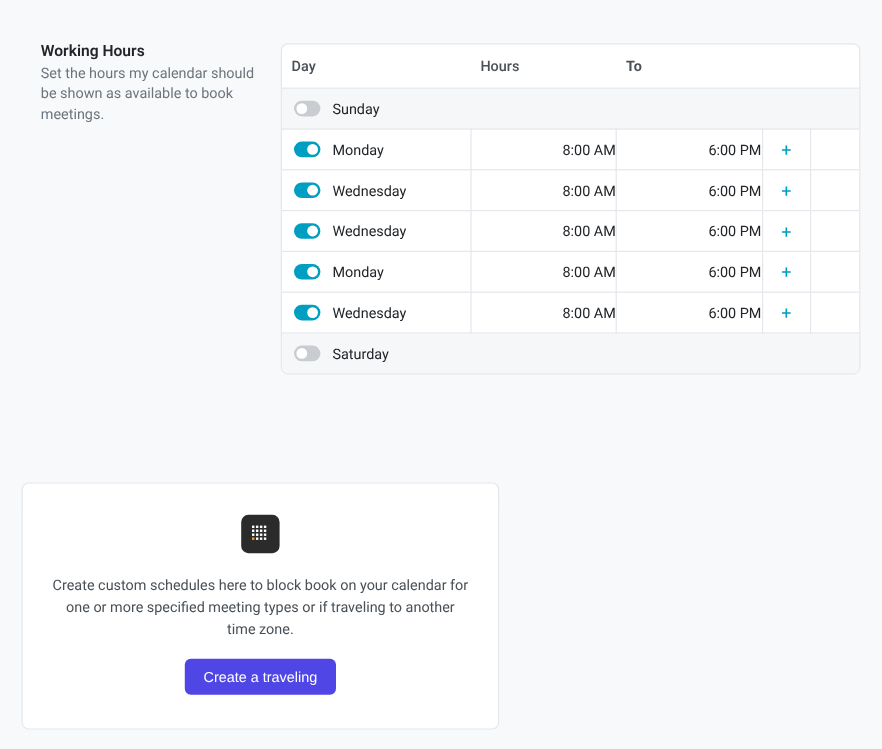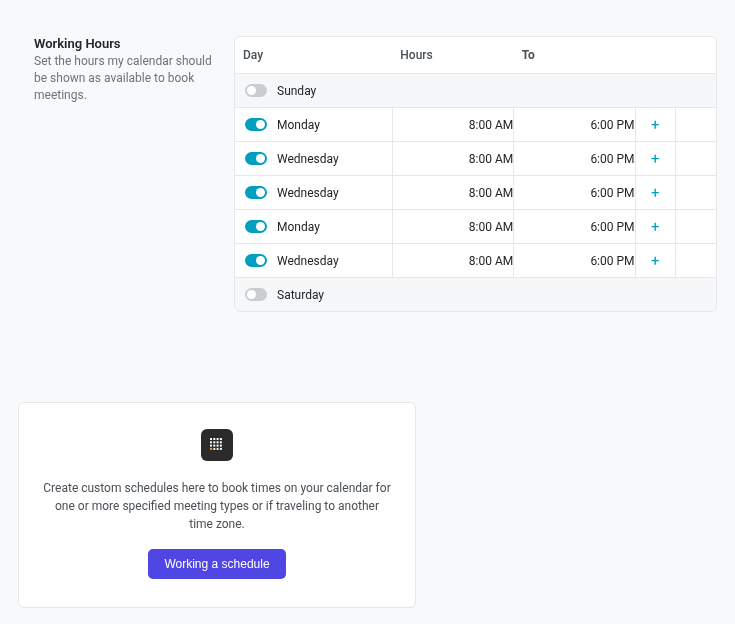--- a/index.html
+++ b/index.html
@@ -300,17 +300,17 @@
               <rect x="5.3" y="8.6" width="2" height="2"></rect>
               <rect x="8.6" y="8.6" width="2" height="2"></rect>
               <rect x="11.9" y="8.6" width="2" height="2"></rect>
             <rect x="2" y="11.9" width="2" height="2" fill="#f5a623"></rect>
               <rect x="5.3" y="11.9" width="2" height="2"></rect>
               <rect x="8.6" y="11.9" width="2" height="2"></rect>
               <rect x="11.9" y="11.9" width="2" height="2"></rect>
           </g>
         </svg>
       </div>
-      <div class="cs-desc">Create custom schedules here to book times on your calendar for one or more specified meeting types or if traveling to another time zone.</div>
-      <button class="btn-primary">Working a schedule</button>
+      <div class="cs-desc">Create custom schedules here to block book on your calendar for one or more specified meeting types or if traveling to another time zone.</div>
+      <button class="btn-primary">Create a traveling</button>
     </div>
   </div>
 </div>
 
 </body></html>

